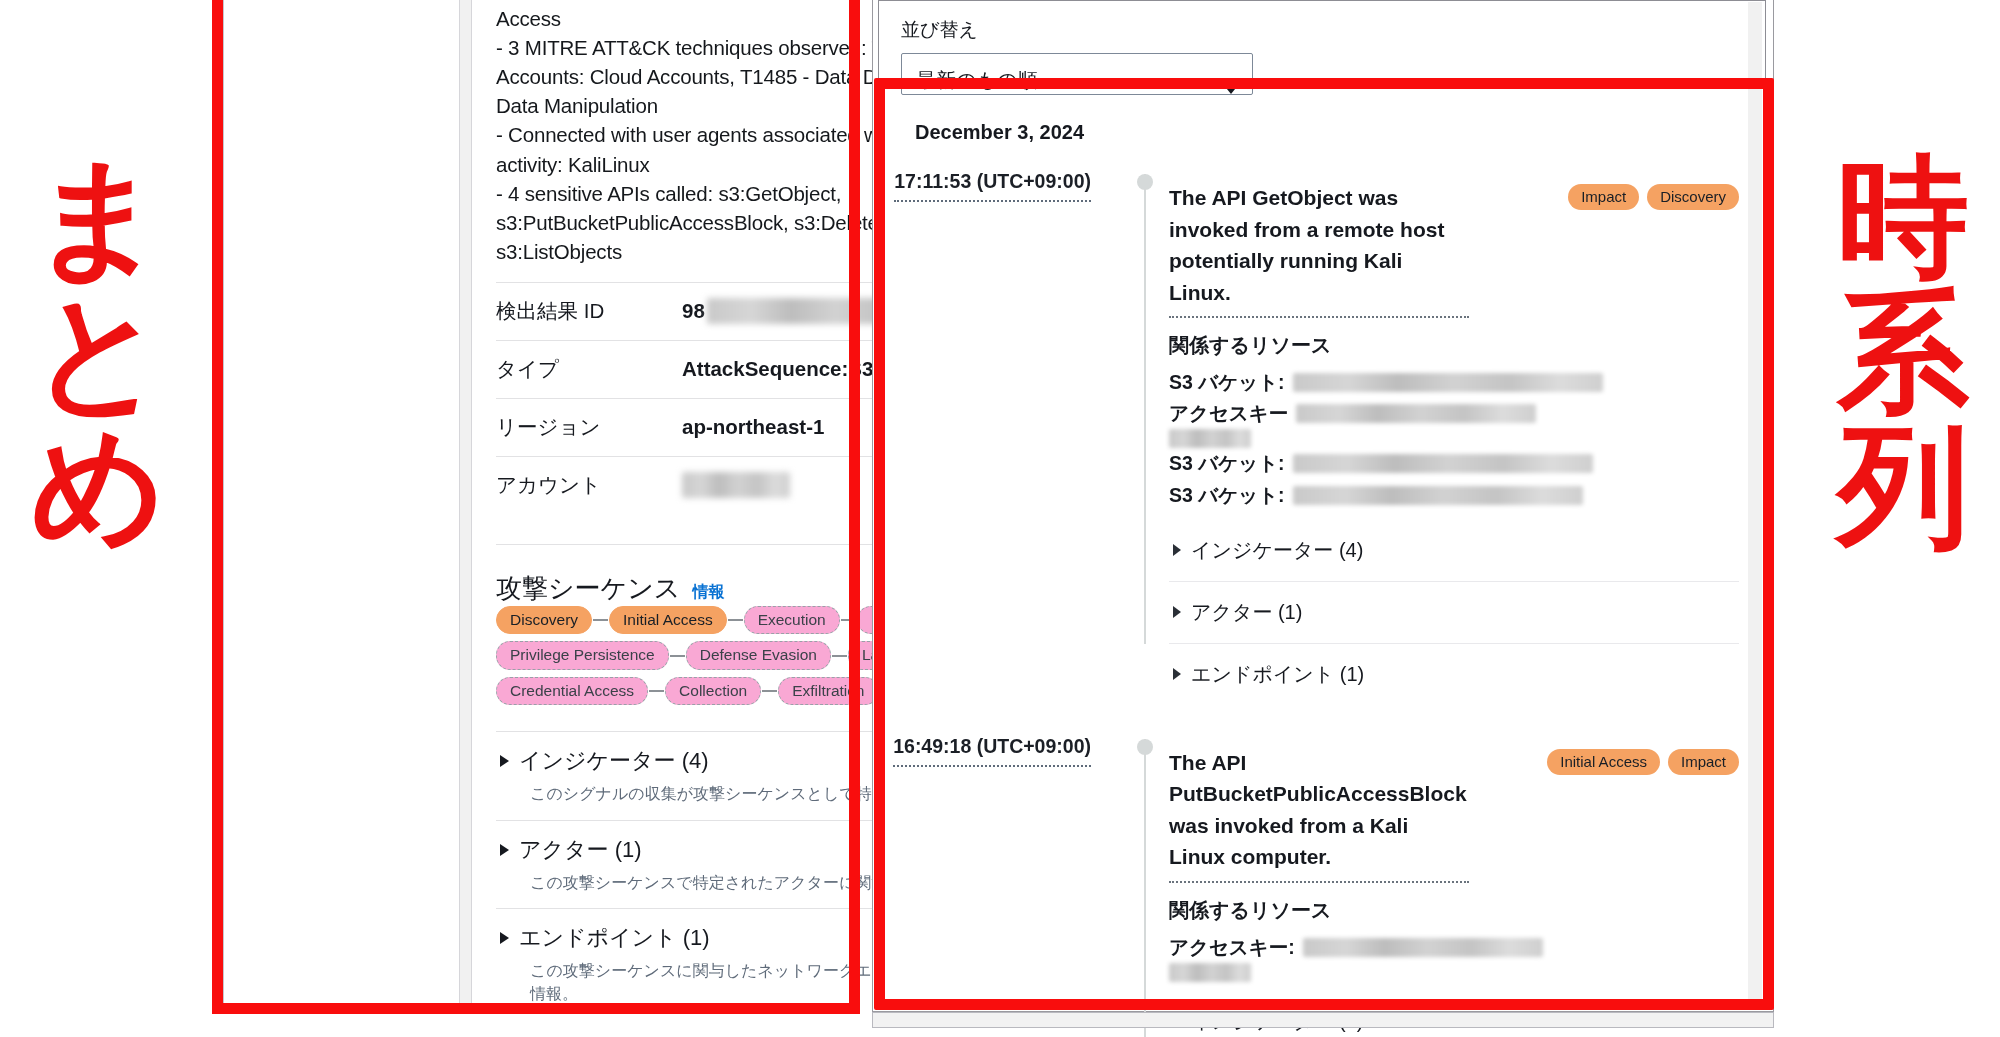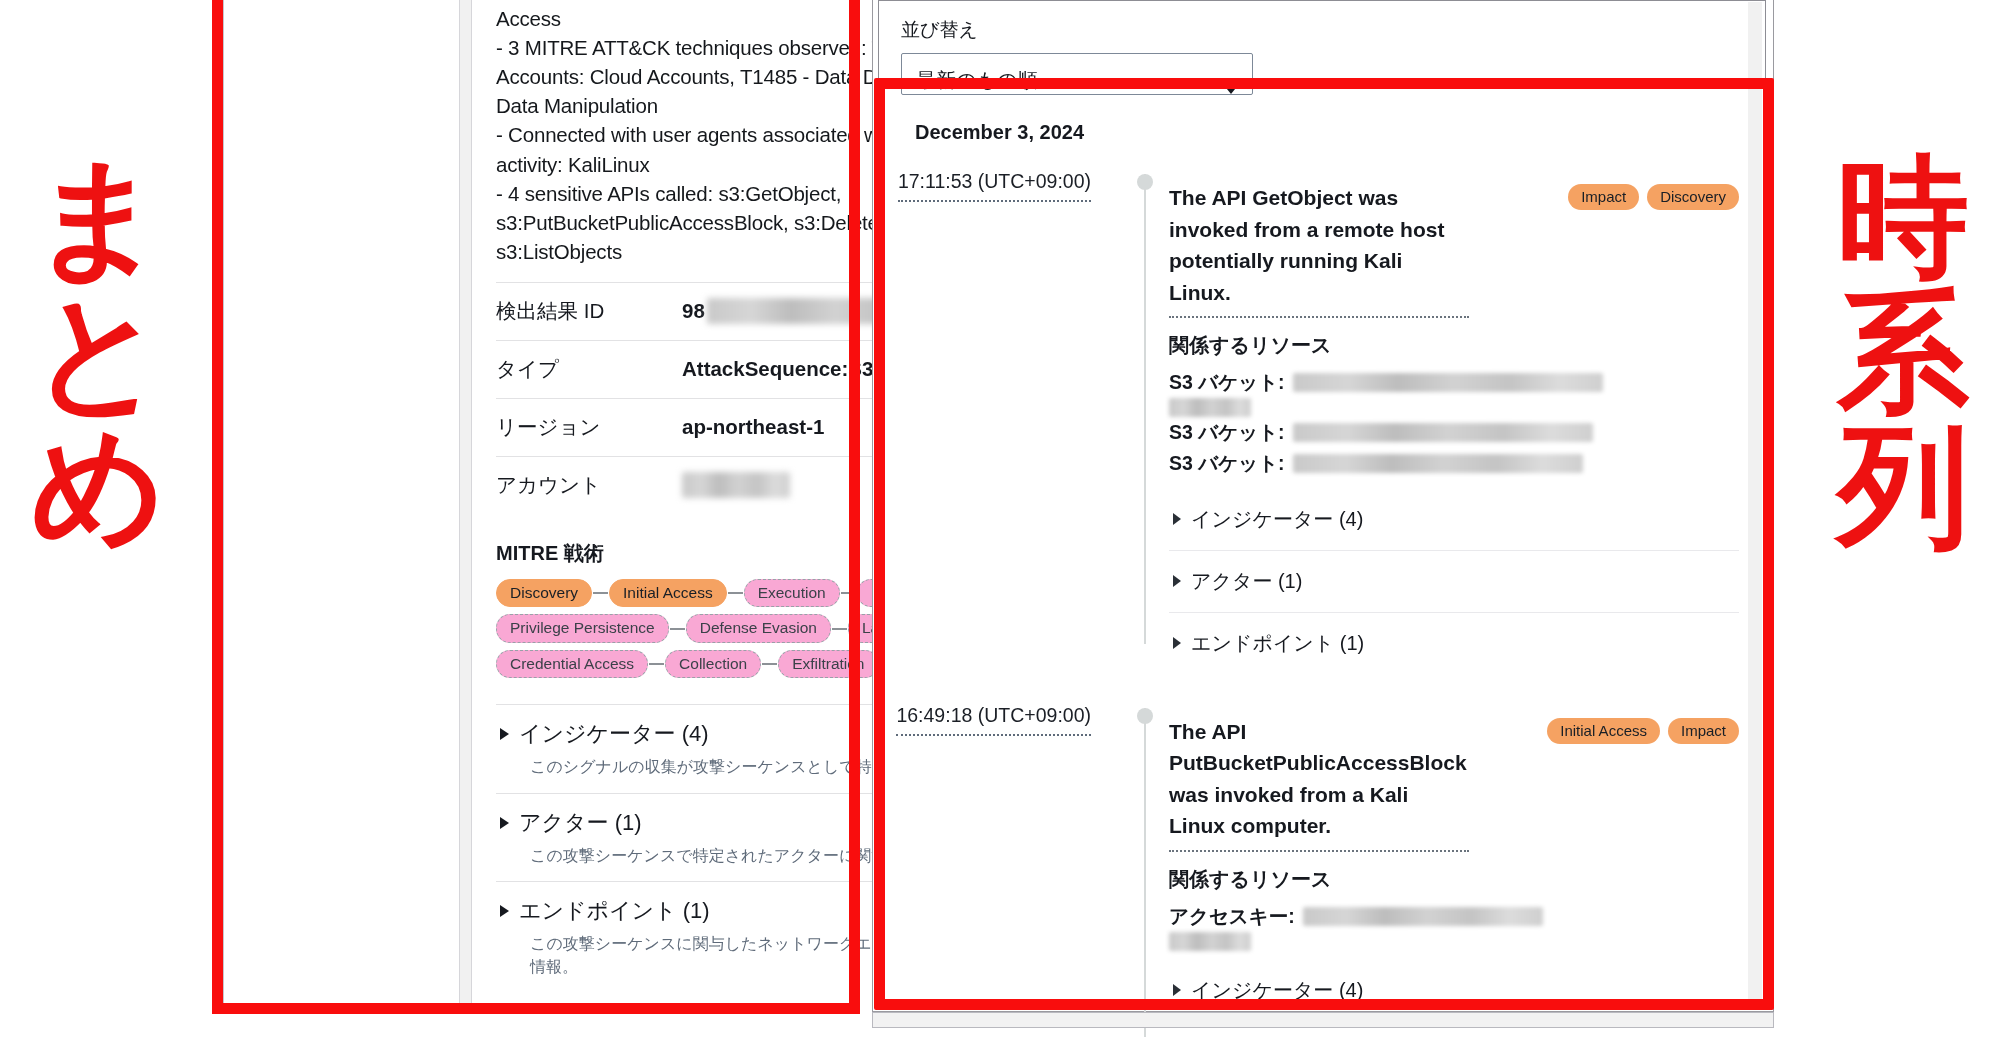--- a/index.html
+++ b/index.html
@@ -120,21 +120,21 @@
   .sort-caret { width:0;height:0;border-left:9px solid transparent;border-right:9px solid transparent;border-top:11px solid #16191f; }
 
   .date-hd { font-size: 20px; font-weight: 700; color: #16191f; padding: 26px 0 0 36px; }
 
   .tl { position: relative; padding: 22px 0 0 0; }
   .tl-event { position: relative; display: flex; padding: 0 0 0 0; }
   .tl-time {
     width: 250px; flex: none; text-align: right; padding-right: 38px;
     font-size: 19.5px; color: #1b1f26; padding-top: 4px;
   }
-  .tl-time span { border-bottom: 2px dotted #5f6b7a; padding-bottom: 7px; display:inline-block;}
+  .tl-time span { border-bottom: 2px dotted #5f6b7a; padding-bottom: 7px; display:inline-block;font-weight:bold;}
   .tl-rail { width: 40px; flex: none; position: relative; }
   .tl-dot { position: absolute; left: 8px; top: 8px; width: 16px; height: 16px; border-radius: 50%;
     background: #d5d9d9; z-index: 2;}
   .tl-line { position: absolute; left: 15.2px; top: 8px; width: 2px; background: #d5d9d9; }
   .tl-body { flex: 1; padding-right: 26px; margin-top: 16px; }
 
   .tl-title-wrap { display: flex; align-items: flex-start; justify-content: space-between; gap: 12px; }
   .tl-title {
     font-size: 21px; font-weight: 700; color: #16191f; line-height: 1.5; max-width: 300px;
     border-bottom: 2px dotted #6a737d; padding-bottom: 8px;
@@ -218,22 +218,25 @@
             <span class="icon-kebab">
                 <i></i>
                 <i></i>
                 <i></i>
               </span>
           </div>
         </div>
 
       </div>
 
-
-      <div class="sub-hd">MITRE 戦術</div>
+      <div class="section-hd">
+        <h2>攻撃シーケンス</h2>
+        <span class="info-link">情報</span>
+      </div>
+
 
       <div class="tactics">
         <div class="tactic-row">
           <span class="pill on">Discovery</span>
           <span class="connector"></span>
           <span class="pill on">Initial Access</span>
           <span class="connector"></span>
           <span class="pill off">Execution</span>
           <span class="connector"></span>
           <span class="pill off">Persistence</span>
@@ -318,20 +321,24 @@
               <span class="tag">Discovery</span>
             </div>
           </div>
           <div class="rel-hd">関係するリソース</div>
           <div class="rel-list">
             <div class="rel-item">
               <span class="lbl">S3 バケット:</span>
               <span class="redact" style="width:310px;margin-left:6px;"></span>
             </div>
             <div class="rel-item">
+              <span class="lbl">アクセスキー</span>
+              <span class="redact" style="width:240px;margin-left:6px;"></span>
+            </div>
+            <div class="rel-item">
               <span class="redact" style="width:82px;"></span>
             </div>
             <div class="rel-item">
               <span class="lbl">S3 バケット:</span>
               <span class="redact" style="width:300px;margin-left:6px;"></span>
             </div>
             <div class="rel-item">
               <span class="lbl">S3 バケット:</span>
               <span class="redact" style="width:290px;margin-left:6px;"></span>
             </div>

